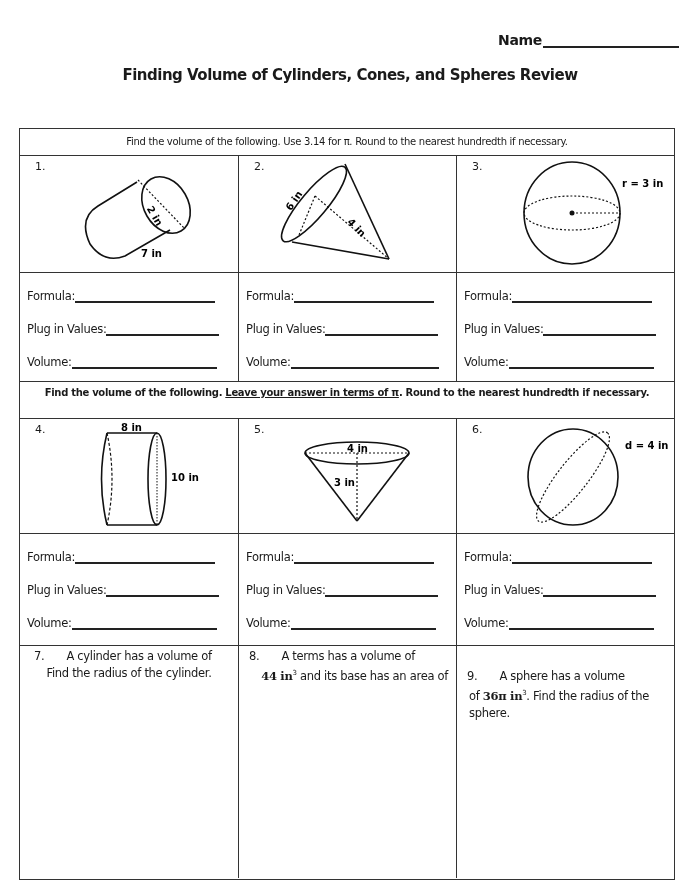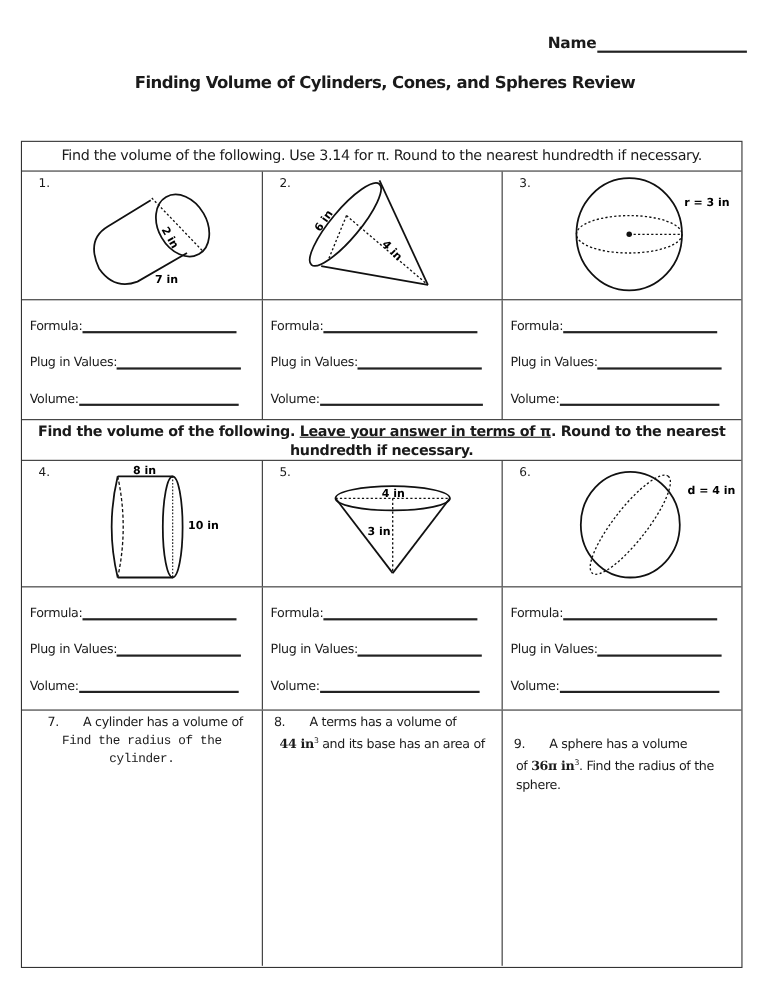--- a/index.html
+++ b/index.html
@@ -4,21 +4,21 @@
 <style>
   html, body { margin: 0; padding: 0; background: #ffffff; }
   body { width: 700px; height: 892px; position: relative; overflow: hidden;
          font-family: "DejaVu Sans", sans-serif; color: #1a1a1a; }
   .name-line { position: absolute; left: 498px; top: 32px; font-size: 14px; font-weight: bold; letter-spacing: -0.3px; }
   .name-line .blank { display: inline-block; width: 136px; border-bottom: 2px solid #222; height: 14px; vertical-align: bottom; margin-left: 1px; }
   .title { position: absolute; left: 0; width: 700px; top: 66px; text-align: center; font-size: 15px; font-weight: bold; letter-spacing: -0.5px; }
   .sheet { position: absolute; left: 19px; top: 128px; width: 656px; height: 752px; border: 1.5px solid #333; box-sizing: border-box; }
   .row { position: absolute; left: 0; width: 100%; box-sizing: border-box; border-bottom: 1.5px solid #333; }
   .row:last-child { border-bottom: none; }
-  .hdr { text-align: center; font-size: 13px; line-height: 18px; padding: 4px 8px 0 8px; letter-spacing: -0.3px; }
+  .hdr { text-align: center; font-size: 10px; line-height: 18px; padding: 4px 8px 0 8px; letter-spacing: -0.3px; }
   .hdr u { text-decoration: underline; }
   .cell { position: absolute; top: 0; height: 100%; box-sizing: border-box; }
   .c0 { left: 0; width: 219px; border-right: 1.5px solid #333; }
   .c1 { left: 219px; width: 218px; border-right: 1.5px solid #333; }
   .c2 { left: 437px; width: 216px; }
   .num { position: absolute; left: 15px; top: 4px; font-size: 11px; }
   .fig { position: absolute; left: 0; top: 0; }
   .ans { position: absolute; left: 7px; font-size: 11.5px; letter-spacing: -0.3px; white-space: nowrap; }
   .ans .line { display: inline-block; border-bottom: 2px solid #222; height: 12px; vertical-align: bottom; }
   .wp { position: absolute; left: 0; top: 2px; width: 100%; padding: 0 8px; box-sizing: border-box; font-size: 11.5px; line-height: 17px; letter-spacing: -0.3px; }
@@ -164,28 +164,28 @@
     <div class="cell c2">
       <div class="ans" style="top:16px;"><span>Formula:</span><span class="line" style="width:140px;"></span></div>
       <div class="ans" style="top:49px;"><span>Plug in Values:</span><span class="line" style="width:113px;"></span></div>
       <div class="ans" style="top:82px;"><span>Volume:</span><span class="line" style="width:145px;"></span></div>
     </div>
   </div>
 
   <div class="row" style="top:517px;height:232px;">
     <div class="cell c0">
       <div class="wp" style="text-align:left;">
-        <div style="padding-left:6px;text-align:center;"><span class="n">7.</span><span>A cylinder has a volume of</span></div>
-        <div style="text-align:center;font-family:Liberation Mono, monospace;">Find the radius of the cylinder.</div>
+        <div style="padding-left:6px;"><span class="n">7.</span><span>A cylinder has a volume of</span></div>
+        <div style="text-align:center;">Find the radius of the cylinder.</div>
       </div>
     </div>
     <div class="cell c1">
       <div class="wp">
         <div style="padding-left:2px;"><span class="n">8.</span><span>A terms has a volume of</span></div>
-        <div style="text-align:center;"><b>44 in</b><sup>3</sup><span> and its base has an area of</span></div>
+        <div style="text-align:right;"><b>44 in</b><sup>3</sup><span> and its base has an area of</span></div>
       </div>
     </div>
     <div class="cell c2">
       <div class="wp">
         <div style="padding-left:2px;margin-top:20px;"><span class="n">9.</span><span>A sphere has a volume</span></div>
         <div style="padding-left:4px;"><span>of </span><b>36π in</b><sup>3</sup><span>. Find the radius of the</span></div>
         <div style="padding-left:4px;">sphere.</div>
       </div>
     </div>
   </div>

